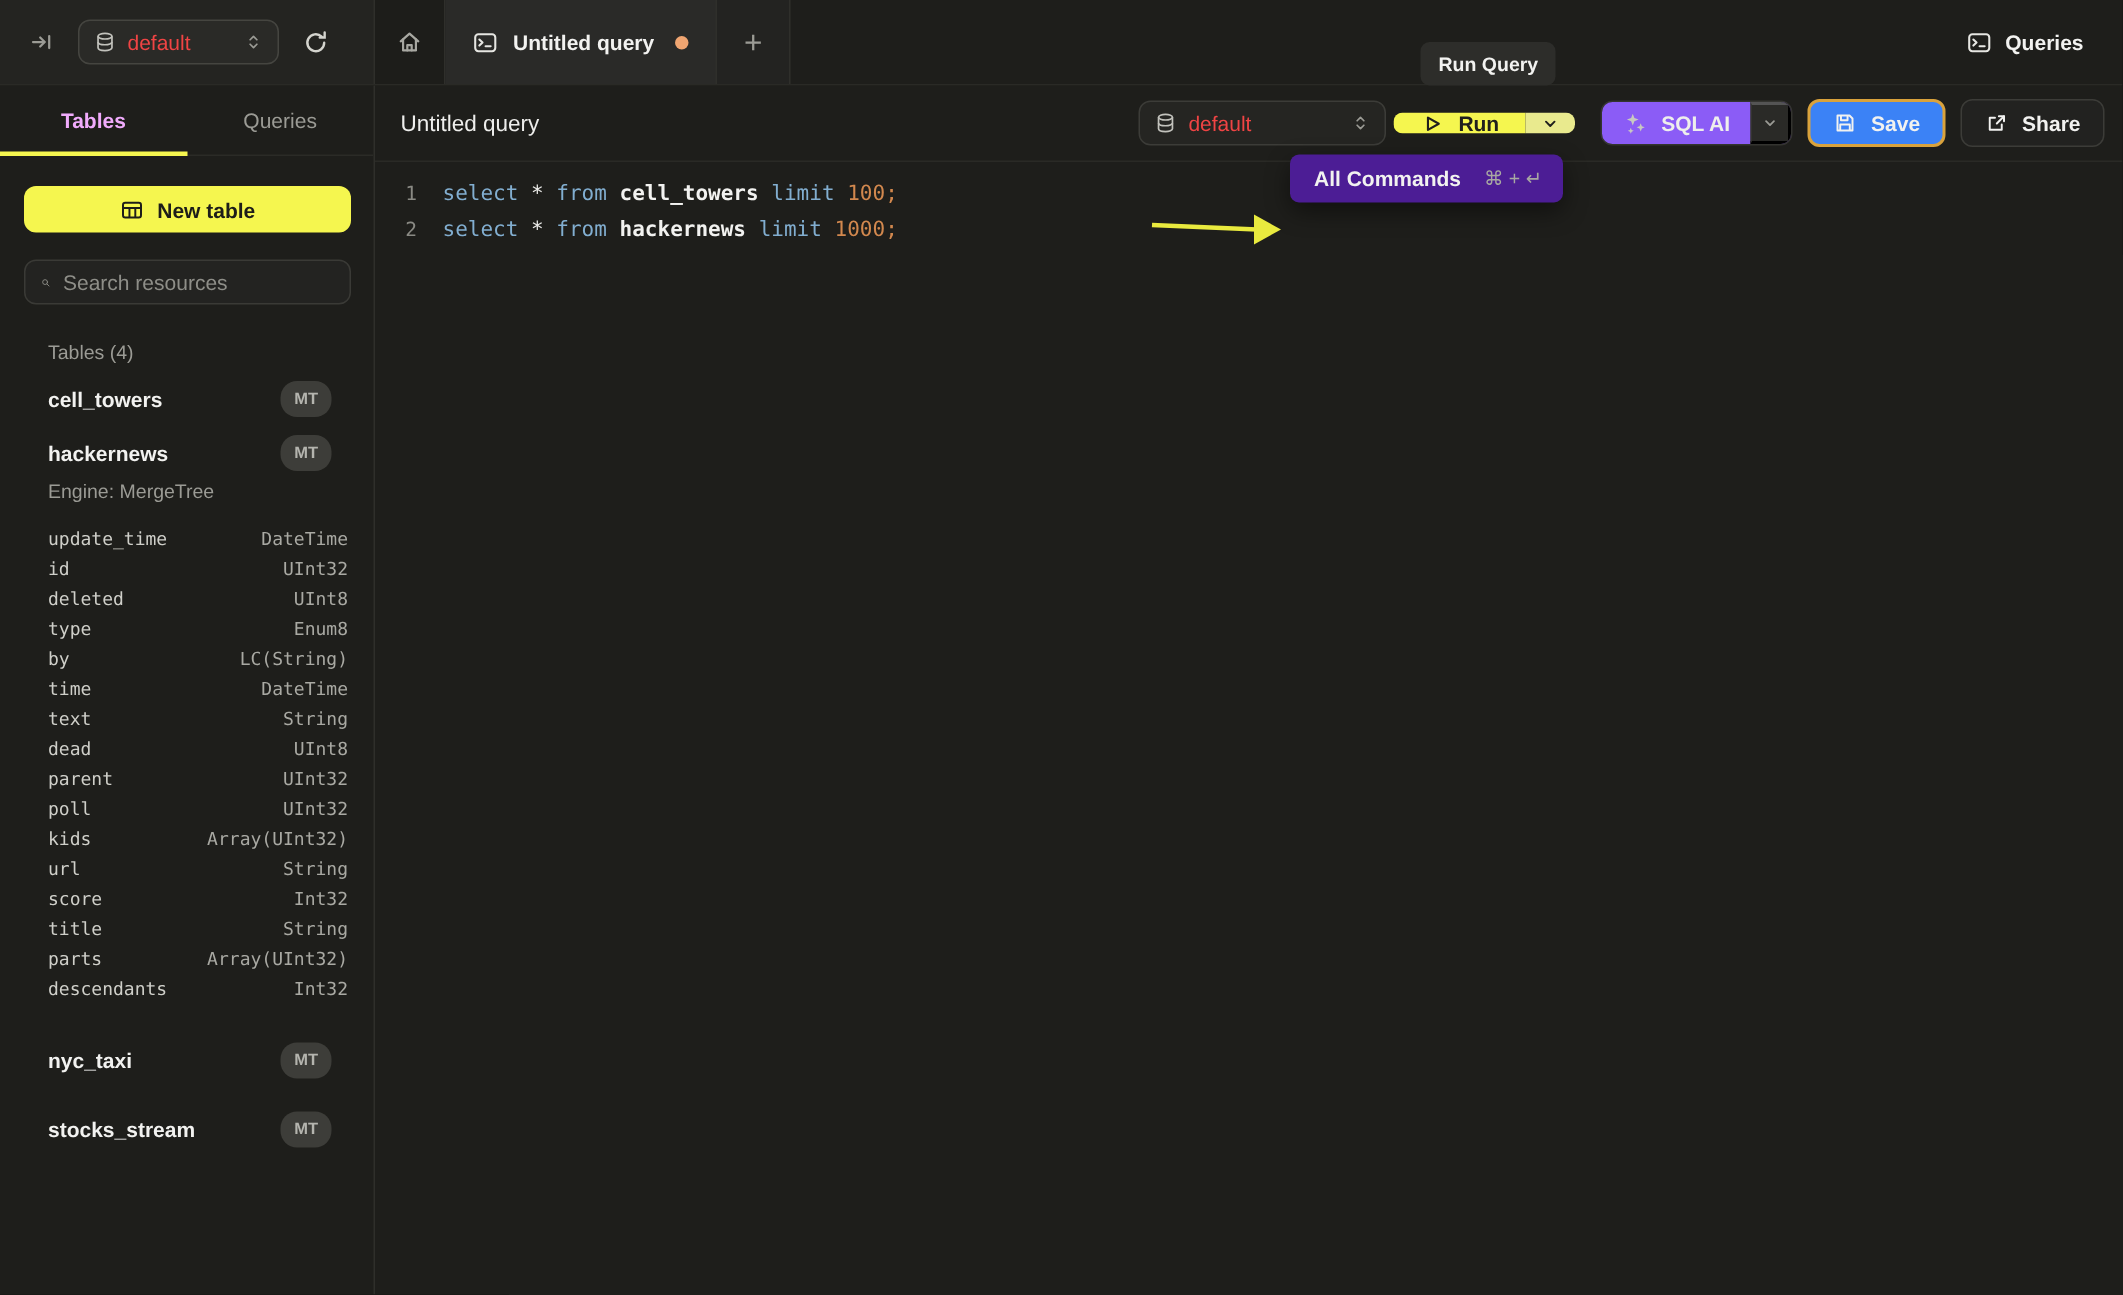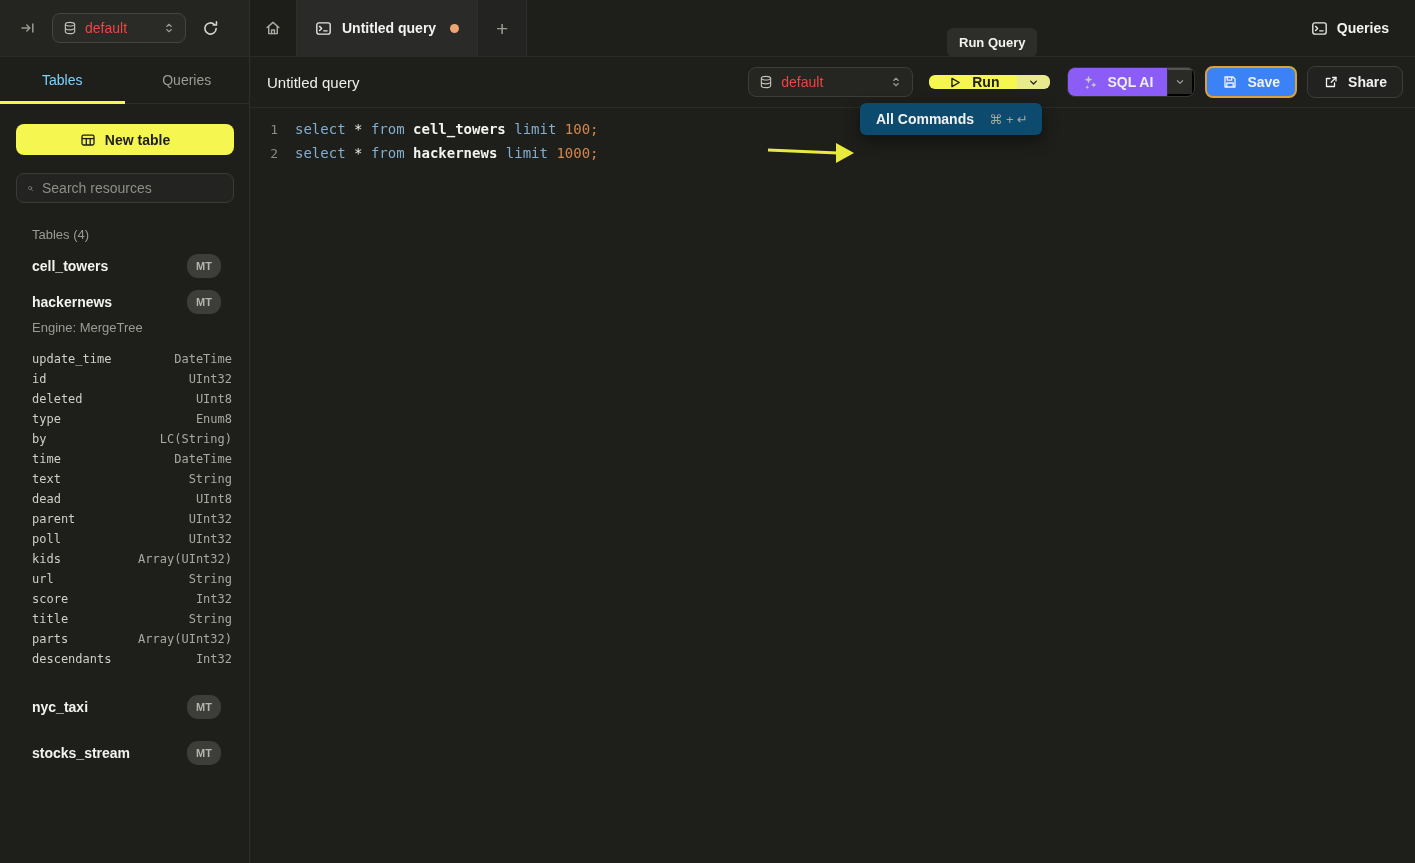--- a/index.html
+++ b/index.html
@@ -28,21 +28,21 @@
   .flex-spacer { flex:1; }
   .queries-btn { display:flex; align-items:center; gap:9px; background:none; border:none; color:#f2f2f0;
                  font-size:14px; font-weight:600; padding:0 26px; cursor:pointer; }
 
   
   .body-row { display:flex; height:806px; }
   .sidebar { width:250px; flex:none; background:#1e1e1b; border-right:1px solid #2f2f2b; overflow:hidden; }
   .side-tabs { display:flex; height:47px; border-bottom:1px solid #2b2b27; }
   .side-tab { flex:1; position:relative; display:flex; align-items:center; justify-content:center;
               font-size:14px; color:#9b9b95; cursor:pointer; background:none; border:none; }
-  .side-tab.active { color:#7dd3fc; font-weight:400; }
+  .side-tab.active { color:#f0abfc; font-weight:700; }
   .side-tab.active::after { content:""; position:absolute; left:0; right:0; bottom:-1px; height:3px; background:#f5f64f; }
   .side-content { padding:20px 0 0 0; }
   .new-table-btn { display:flex; align-items:center; justify-content:center; gap:9px; width:218px; height:31px;
                    margin:0 16px 18px 16px; background:#f5f64f; color:#1d1d19; border:none; border-radius:8px;
                    font-size:14px; font-weight:600; cursor:pointer; }
   .search-box { display:flex; align-items:center; gap:8px; width:218px; height:30px; margin:0 16px 20px 16px;
                 padding:0 10px; background:#232321; border:1px solid #3a3a36; border-radius:8px; }
   .search-box input { flex:1; background:none; border:none; outline:none; color:#d8d8d2; font-size:14px;
                       font-family:"Liberation Sans","DejaVu Sans",sans-serif; }
   .search-box input::placeholder { color:#8e8e88; }
@@ -58,21 +58,21 @@
   .c-type { color:#a9a9a3; }
   .cols-block { padding:6px 0 10px 0; }
   .table-row.gap-top { margin-top:10px; }
 
   
   .main { flex:1; display:flex; flex-direction:column; background:#1e1e1b; }
   .toolbar2 { display:flex; align-items:center; height:51px; padding:0 12px 0 17px; border-bottom:1px solid #2a2a26; }
   .page-title { font-size:15px; color:#eeeeec; }
   .toolbar-controls { margin-left:auto; display:flex; align-items:center; }
   .toolbar-controls .select { width:165px; background:#252522; border:1px solid #3c3c38; }
-  .run-split { display:flex; margin-left:16px; height:14px; border-radius:6px; overflow:hidden; cursor:pointer; }
+  .run-split { display:flex; margin-left:5px; height:14px; border-radius:6px; overflow:hidden; cursor:pointer; }
   .run-main { display:flex; align-items:center; gap:10px; padding:0 18px; background:#f5f64f; border:none;
               color:#20201d; font-size:14px; font-weight:600; cursor:pointer; }
   .run-chevron { width:33px; display:flex; align-items:center; justify-content:center; background:#e9ea8e;
                  border:none; cursor:pointer; }
   .sqlai-btn { display:flex; align-items:center; margin-left:17px; height:30px; border-radius:8px;
                background:#8b5cf6; border:1px solid #343430; overflow:hidden; cursor:pointer; }
   .sqlai-main { display:flex; align-items:center; gap:9px; padding:0 14px; color:#eeeeec; font-size:14px; font-weight:600; }
   .sqlai-chevron { width:27px; align-self:stretch; display:flex; align-items:center; justify-content:center;
                    border-left:1px solid #343430; background:#2a2a27; }
   .save-btn { display:flex; align-items:center; gap:9px; margin-left:10px; height:32px; padding:0 15px;
@@ -91,21 +91,21 @@
   .tok-id { color:#f2f2f0; font-weight:700; }
   .tok-num { color:#d2884e; }
   .tok-pun { color:#d2884e; }
   .tok-op { color:#ececea; }
   .tok-pl { color:#ececea; }
 
   
   .tooltip { position:absolute; left:947px; top:28px; height:29px; display:flex; align-items:center;
              padding:0 12px; background:#2d2d2a; border-radius:6px; font-size:13px; font-weight:600;
              color:#f2f2f0; z-index:30; }
-  .run-menu { position:absolute; left:860px; top:103px; width:182px; background:#0c4a6e; border-radius:6px;
+  .run-menu { position:absolute; left:860px; top:103px; width:182px; background:#4c1d95; border-radius:6px;
               overflow:hidden; box-shadow:0 6px 16px rgba(0,0,0,.45); z-index:30; }
   .menu-item { display:flex; align-items:center; justify-content:space-between; height:32px; padding:0 14px 0 16px;
                cursor:pointer; }
   .menu-item.highlighted { background:#3d3d3a; }
   .mi-label { font-size:14px; font-weight:600; color:#f2f2f0; white-space:nowrap; }
   .mi-shortcut { font-size:13px; color:#a8a8a2; white-space:nowrap; margin-left:10px; }
   .annotation-arrow { position:absolute; left:758px; top:139px; z-index:40; }
 
   svg.ic { display:block; }
 </style>

